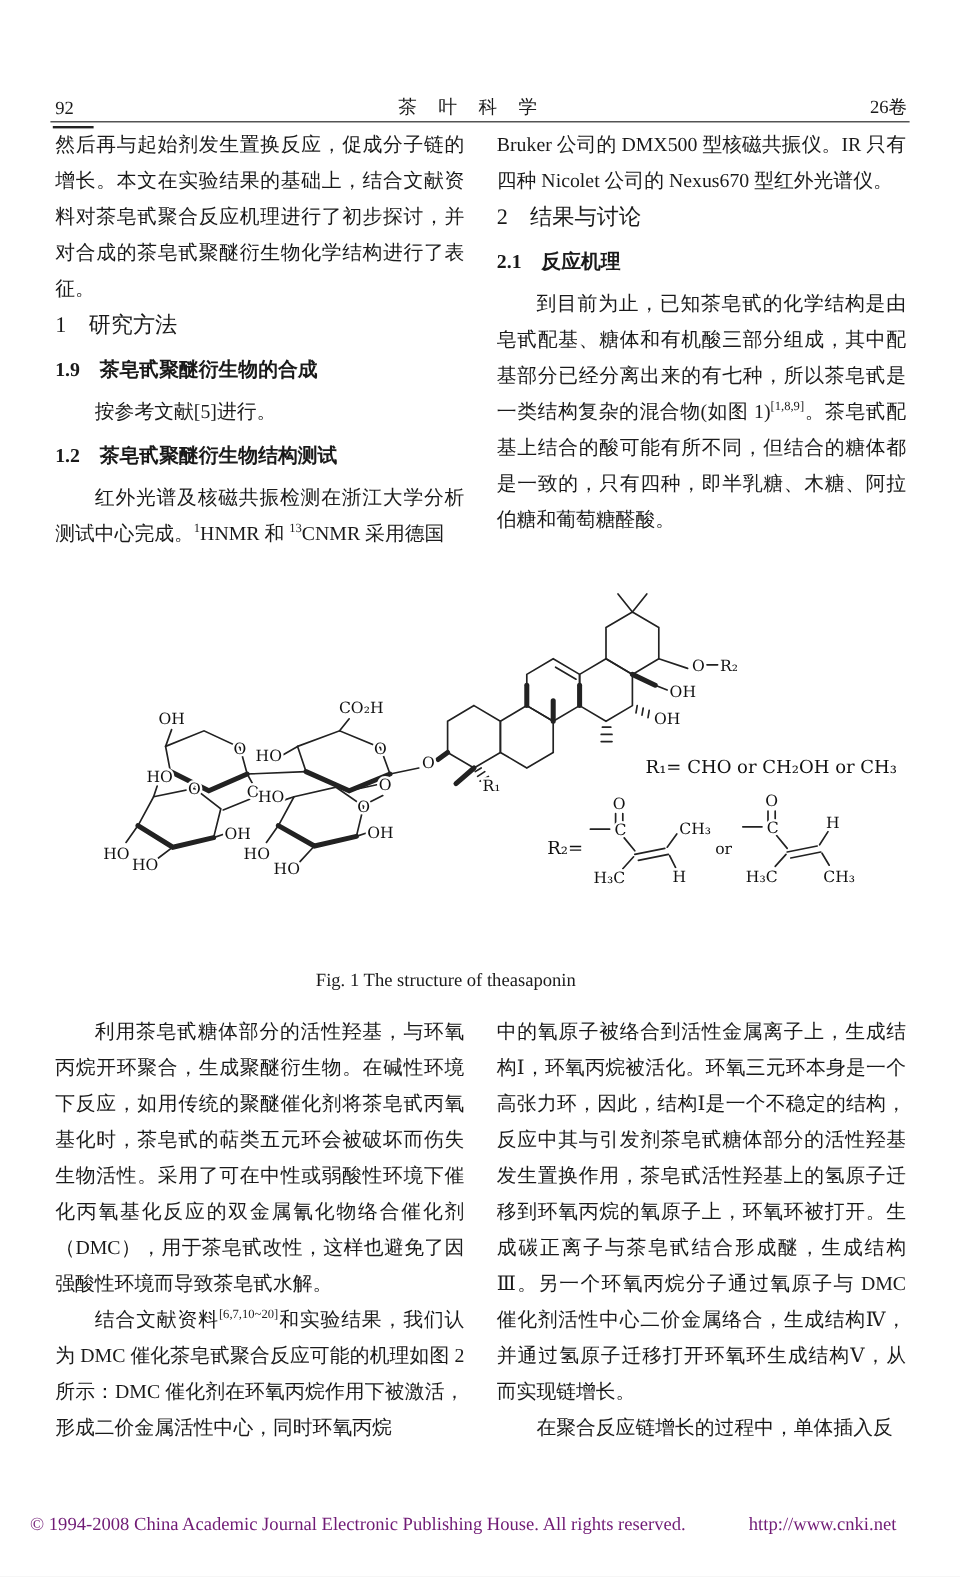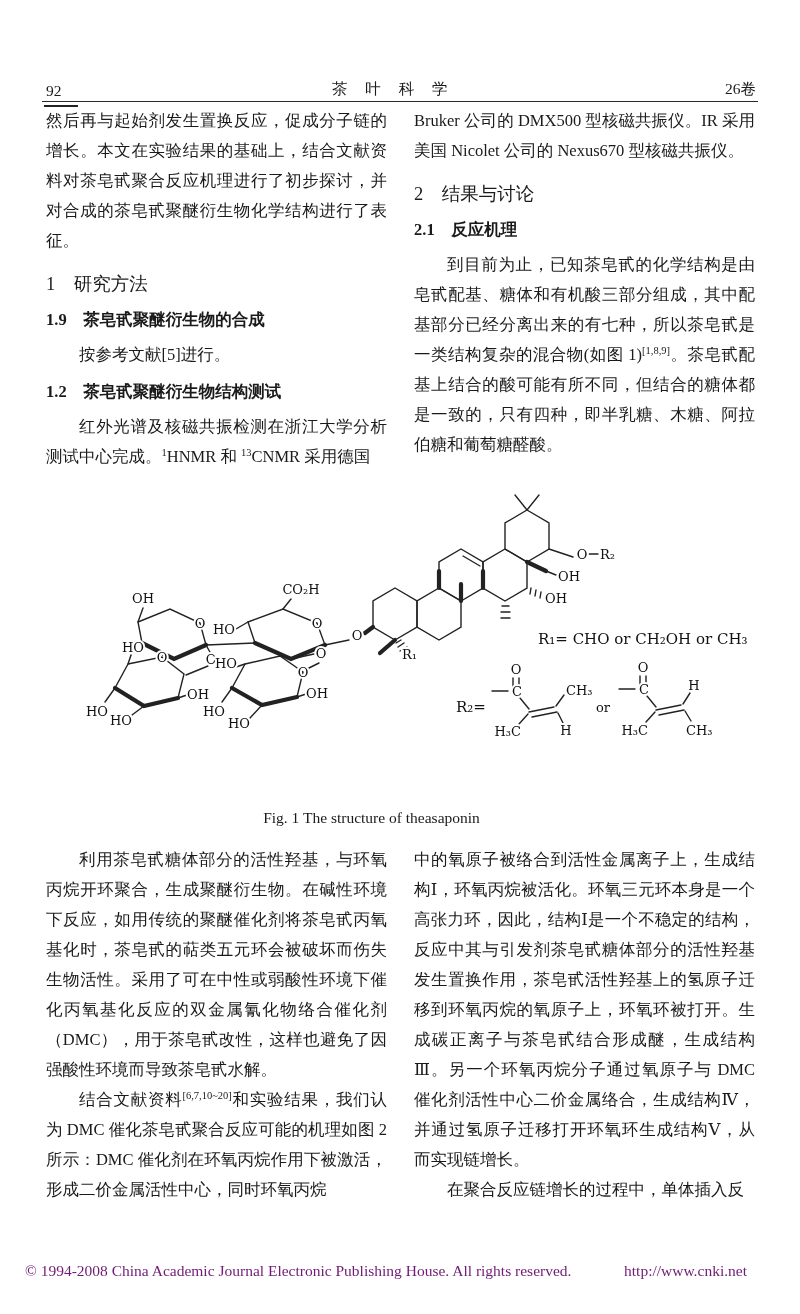--- a/index.html
+++ b/index.html
@@ -12,21 +12,21 @@
   .hdr-rule{position:absolute;left:42px;top:101px;width:716px;border-top:1.5px solid #2a2a2a;}
   .pn-rule{position:absolute;left:44px;top:105px;width:34px;border-top:2.5px solid #222;}
   
   .col{position:absolute;width:341px;text-align:justify;}
   .col-ul{left:46px;top:106px;}
   .col-ur{left:414px;top:106px;}
   .col-ll{left:46px;top:845px;}
   .col-lr{left:414px;top:845px;}
   .para{margin:0;font-size:16.5px;line-height:30px;}
   .para.indent{text-indent:2em;font-family:Liberation Serif, serif;}
-  .para.h1{font-size:18.5px;line-height:28px;margin:14px 0 8px;font-weight:400;}
+  .para.h1{font-size:18.5px;line-height:28px;margin:2px 0 8px;font-weight:400;}
   .para.h2{font-size:16.5px;line-height:28px;margin:8px 0 6px;font-weight:700;}
   .para sup{font-size:10.5px;line-height:0;}
   
   .fig{position:absolute;left:40px;top:482px;width:720px;height:300px;}
   .fig path,.fig polygon,.fig line{stroke:#222;stroke-width:1.4;fill:none;stroke-linecap:round;}
   .fig .bold{stroke-width:4.2;}
   .fig text{font-family:"DejaVu Serif","Liberation Serif",serif;font-size:13px;fill:#111;
             paint-order:stroke;stroke:#fff;stroke-width:4px;stroke-linejoin:round;text-anchor:middle;}
   .fig text.start{text-anchor:start;}
   .fig text.end{text-anchor:end;}
@@ -53,21 +53,21 @@
 
   <section class="col col-ul">
       <p class="para"><span>然后再与起始剂发生置换反应，促成分子链的增长。本文在实验结果的基础上，结合文献资料对茶皂甙聚合反应机理进行了初步探讨，并对合成的茶皂甙聚醚衍生物化学结构进行了表征。</span></p>
       <p class="para h1"><span>1　研究方法</span></p>
       <p class="para h2"><span>1.9　茶皂甙聚醚衍生物的合成</span></p>
       <p class="para indent"><span>按参考文献[5]进行。</span></p>
       <p class="para h2"><span>1.2　茶皂甙聚醚衍生物结构测试</span></p>
       <p class="para indent"><span>红外光谱及核磁共振检测在浙江大学分析测试中心完成。</span><sup>1</sup><span>HNMR 和 </span><sup>13</sup><span>CNMR 采用德国</span></p>
     </section>
   <section class="col col-ur">
-      <p class="para"><span>Bruker 公司的 DMX500 型核磁共振仪。IR 采用美国 Nicolet 公司的 Nexus670 型核磁共振仪。</span></p>
+      <p class="para"><span>Bruker 公司的 DMX500 型核磁共振仪。IR 只有四种 Nicolet 公司的 Nexus670 型红外光谱仪。</span></p>
       <p class="para h1"><span>2　结果与讨论</span></p>
       <p class="para h2"><span>2.1　反应机理</span></p>
       <p class="para indent"><span>到目前为止，已知茶皂甙的化学结构是由皂甙配基、糖体和有机酸三部分组成，其中配基部分已经分离出来的有七种，所以茶皂甙是一类结构复杂的混合物(如图 1)</span><sup>[1,8,9]</sup><span>。茶皂甙配基上结合的酸可能有所不同，但结合的糖体都是一致的，只有四种，即半乳糖、木糖、阿拉伯糖和葡萄糖醛酸。</span></p>
     </section>
 
   <svg class="fig" viewBox="0 0 720 300" xmlns="http://www.w3.org/2000/svg">
 
     <g>
       <polygon points="355,106 377,119 377,145 355,158 333,145 333,119"></polygon>
       <polygon points="399,106 421,119 421,145 399,158 377,145 377,119"></polygon>

